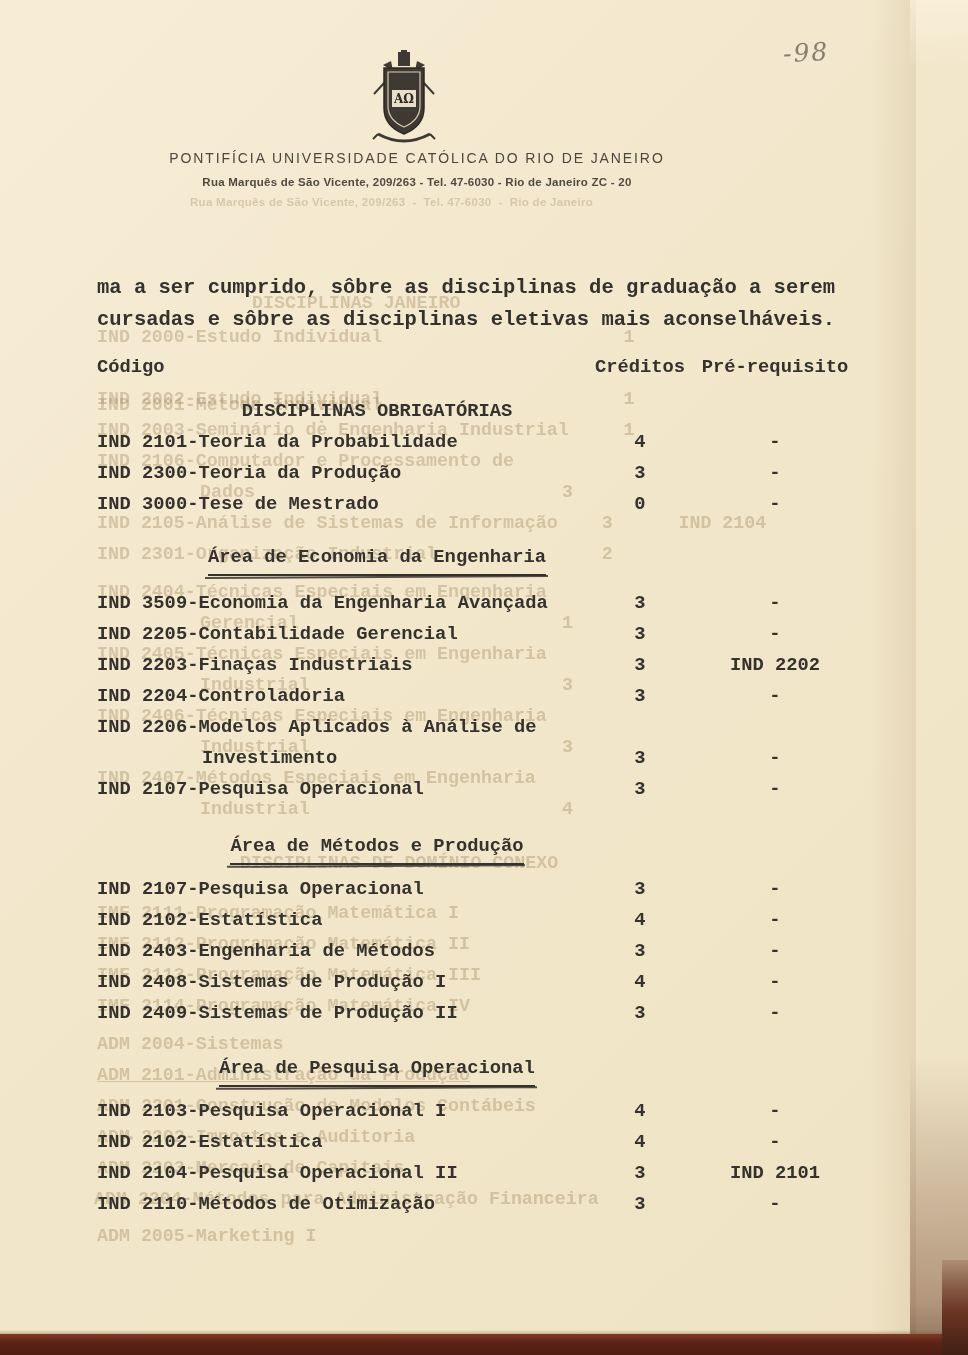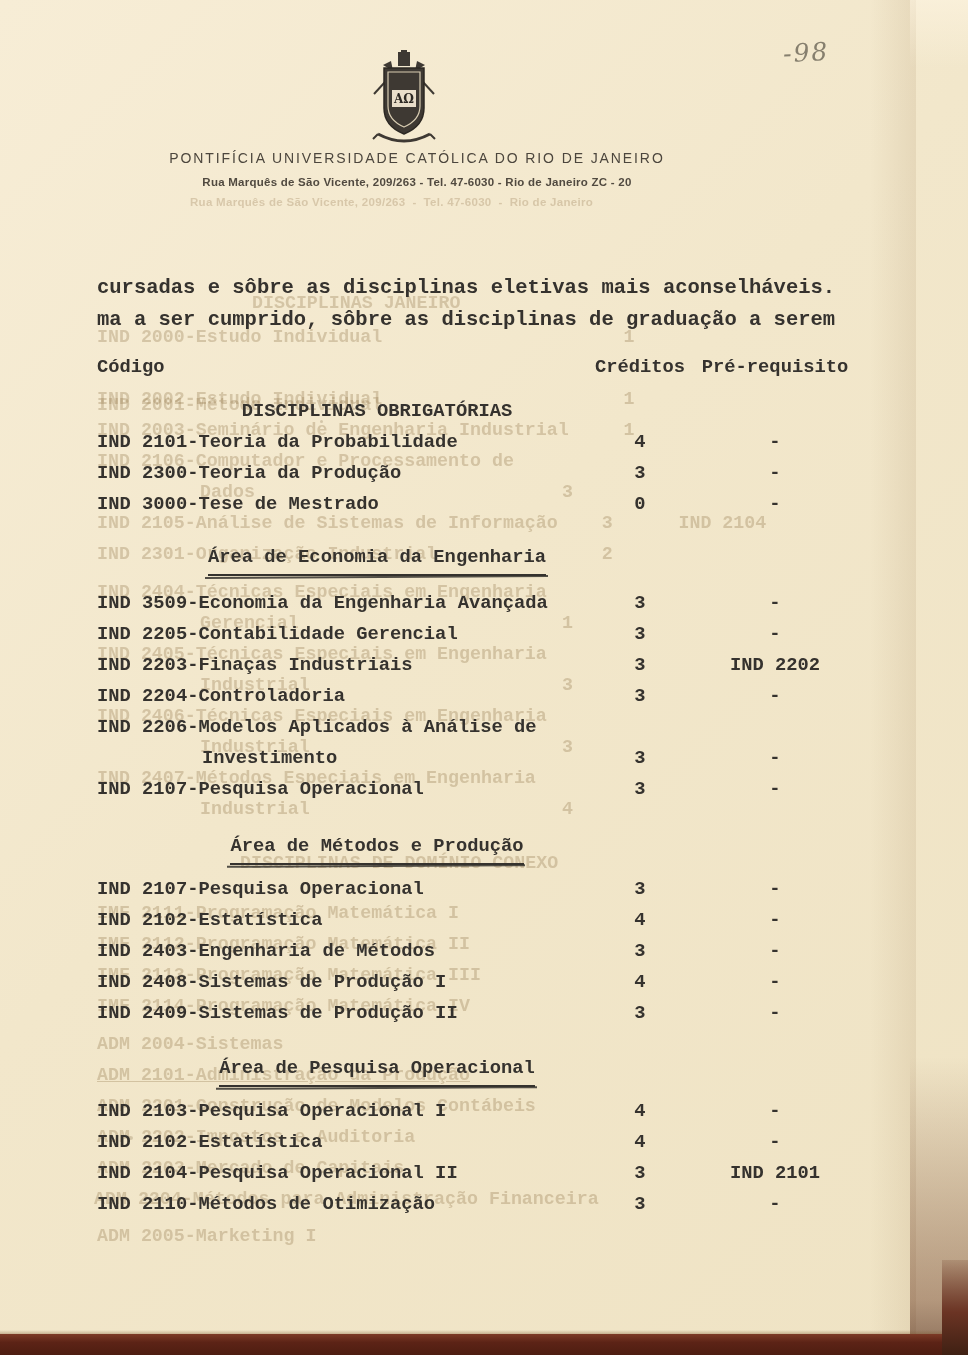--- a/index.html
+++ b/index.html
@@ -148,22 +148,22 @@
   <rect x="32" y="40" width="24" height="17" fill="#e9deca"></rect>
   <text x="44" y="53" font-family="DejaVu Serif, serif" font-size="12" font-weight="bold" fill="#2c2823" text-anchor="middle">AΩ</text>
   <path d="M18,84 q26,14 52,0" stroke="#3e3933" stroke-width="3" fill="none"></path>
   <path d="M18,84 l-5,5 M70,84 l5,5" stroke="#3e3933" stroke-width="2" fill="none"></path>
 </svg>
 <div class="uni-name">PONTIFÍCIA UNIVERSIDADE CATÓLICA DO RIO DE JANEIRO</div>
 <div class="uni-addr">Rua Marquês de São Vicente, 209/263  -  Tel. 47-6030  -  Rio de Janeiro ZC - 20</div>
 
 <div class="content">
   <div class="intro">
+    <div>ma a ser cumprido, sôbre as disciplinas de graduação a serem</div>
     <div>cursadas e sôbre as disciplinas eletivas mais aconselháveis.</div>
-    <div>ma a ser cumprido, sôbre as disciplinas de graduação a serem</div>
   </div>
 
   <div class="cols-header">
     <div>Código</div>
     <div class="credits">Créditos</div>
     <div class="prereq">Pré-requisito</div>
   </div>
 
   <div class="sec-title mt13">
     <span>DISCIPLINAS OBRIGATÓRIAS</span>

